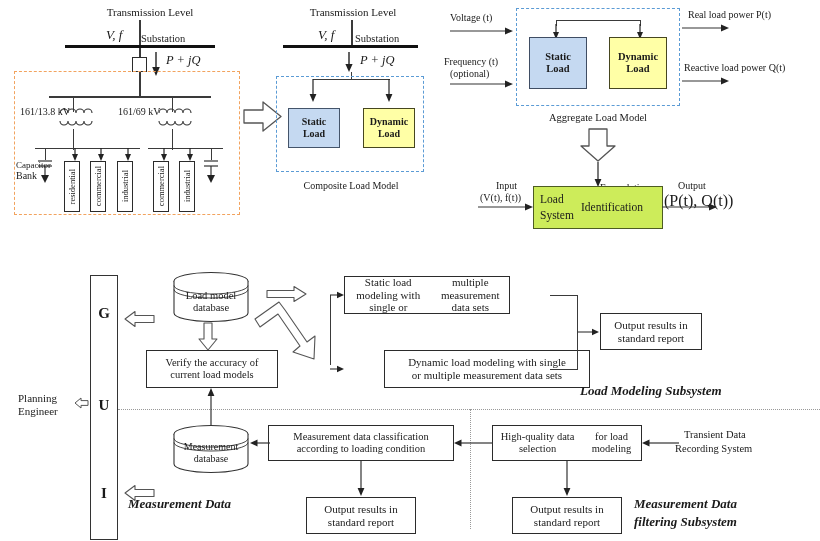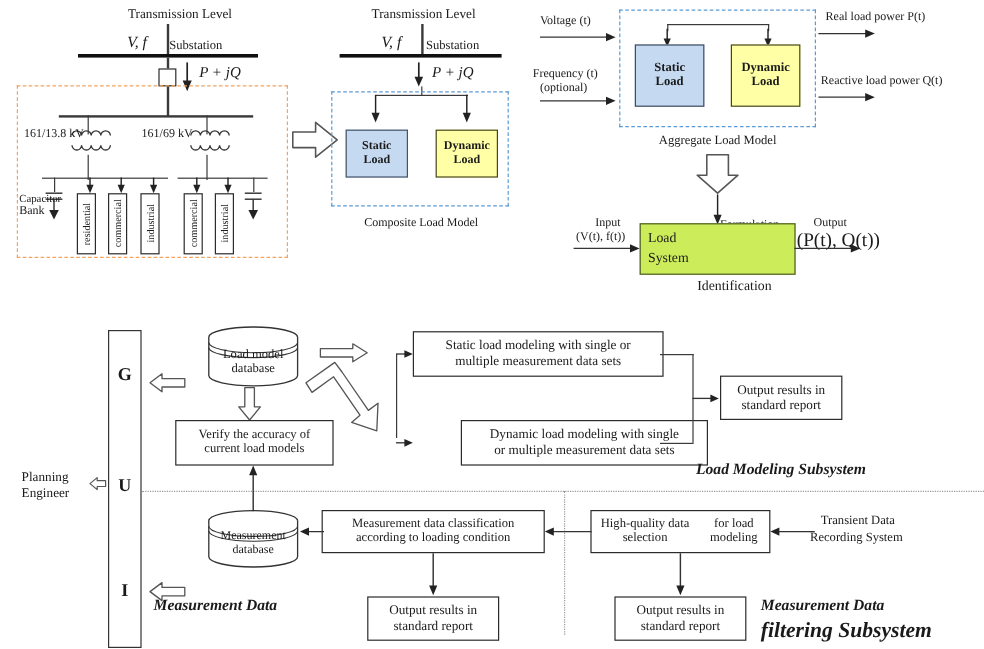--- a/index.html
+++ b/index.html
@@ -238,21 +238,21 @@
   <div class="txt" style="left:600px;top:182px;font-size:10px;">Formulation</div>
   <svg style="left:592px;top:162px;width:12px;height:26px;">
     <line x1="6" y1="0" x2="6" y2="18" stroke="#222" stroke-width="1.2"></line>
     <polygon points="6,25 2.6,17 9.4,17" fill="#222"></polygon>
   </svg>
 
   <div class="box" style="left:533px;top:186px;width:130px;height:43px;background:#cdec5a;border:1.4px solid #4d5c22;">
     <div style="position:relative;width:100%;height:100%;">
       <span class="txt" style="left:6px;top:6px;font-size:11.5px;">Load</span>
       <span class="txt" style="left:6px;top:22px;font-size:11.5px;">System</span>
-      <span class="txt" style="left:47px;top:14px;font-size:11.5px;margin-top:32px;">Identification</span>
+      <span class="txt" style="left:47px;top:14px;font-size:11.5px;">Identification</span>
     </div>
   </div>
 
   <div class="txt" style="left:496px;top:180px;font-size:10px;">Input</div>
   <div class="txt" style="left:480px;top:192px;font-size:10px;">(V(t), f(t))</div>
   <svg style="left:478px;top:203px;width:58px;height:10px;">
     <line x1="0" y1="4" x2="48" y2="4" stroke="#333" stroke-width="1.1"></line>
     <polygon points="55,4 47,0.6 47,7.4" fill="#222"></polygon>
   </svg>
 
@@ -301,21 +301,21 @@
 
   <svg style="left:198px;top:322px;width:20px;height:30px;">
     <polygon points="6,1 14,1 14,17 19,17 10,28 1,17 6,17" fill="#ffffff" stroke="#555" stroke-width="1.1" stroke-linejoin="round"></polygon>
   </svg>
 
   <div class="box" style="left:146px;top:350px;width:132px;height:38px;font-size:10.5px;flex-direction:column;">
     <span>Verify the accuracy of</span>
     <span>current load models</span>
   </div>
 
-  <div class="box" style="left:344px;top:276px;width:209px;height:38px;font-size:11px;flex-direction:column;">
+  <div class="box" style="left:344px;top:276px;width:166px;height:38px;font-size:11px;flex-direction:row;">
     <span>Static load modeling with single or</span>
     <span>multiple measurement data sets</span>
   </div>
 
   <div class="box" style="left:344px;top:350px;width:206px;height:38px;font-size:11px;flex-direction:column;margin-left:40px;">
     <span>Dynamic load modeling with single</span>
     <span>or multiple measurement data sets</span>
   </div>
 
   <div class="ln vl" style="left:330px;top:295px;height:70px;"></div>
@@ -401,15 +401,15 @@
     <polygon points="6,35 2.6,27 9.4,27" fill="#222"></polygon>
   </svg>
   <div class="box" style="left:512px;top:497px;width:110px;height:37px;font-size:11px;flex-direction:column;">
     <span>Output results in</span>
     <span>standard report</span>
   </div>
 
   <div class="txt ital" style="left:128px;top:497px;font-size:13px;">Measurement Data</div>
 
   <div class="txt ital" style="left:634px;top:497px;font-size:13px;">Measurement Data</div>
-  <div class="txt ital" style="left:634px;top:515px;font-size:18px;">filtering Subsystem</div>
+  <div class="txt ital" style="left:634px;top:515px;font-size:13px;">filtering Subsystem</div>
 
 </div>
 
 </body></html>

